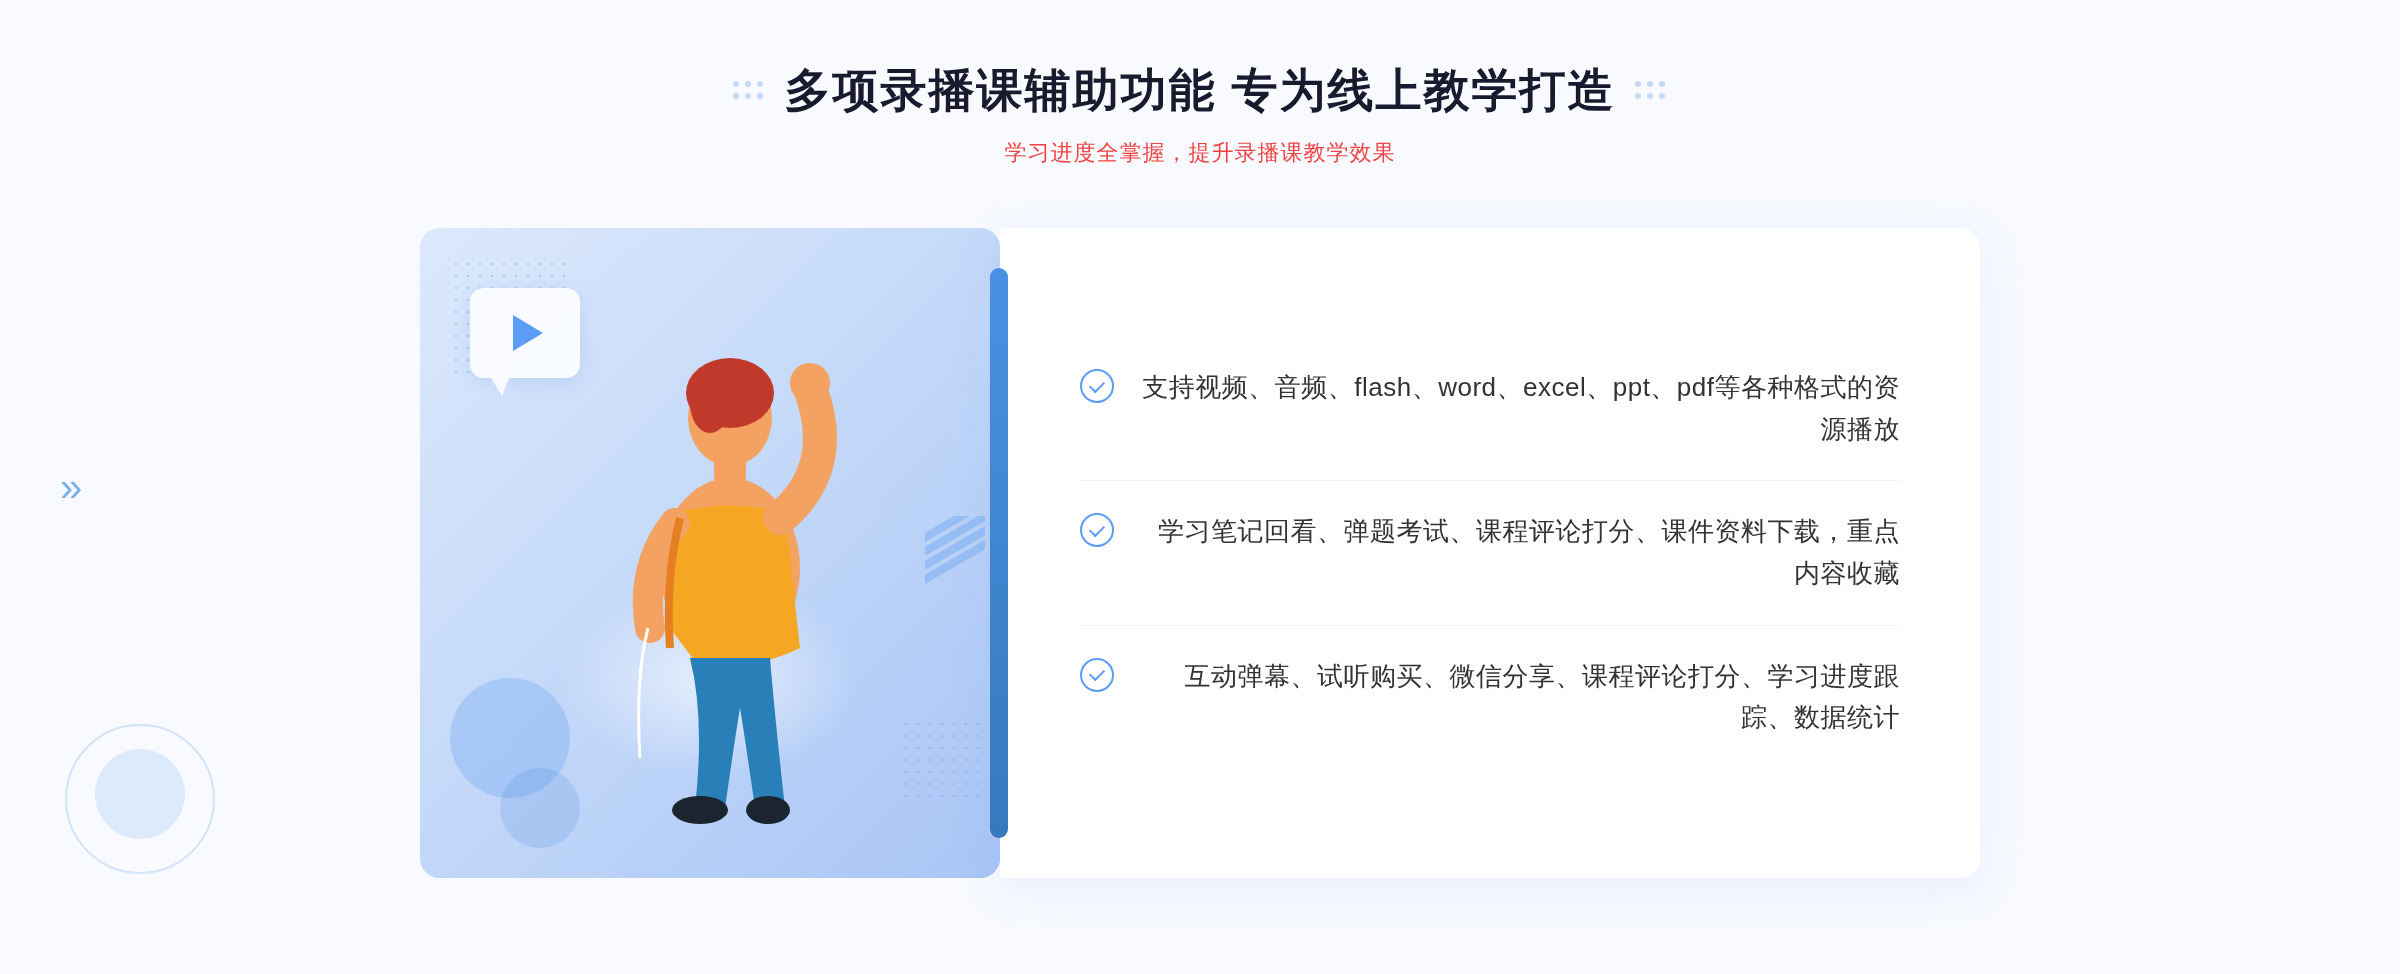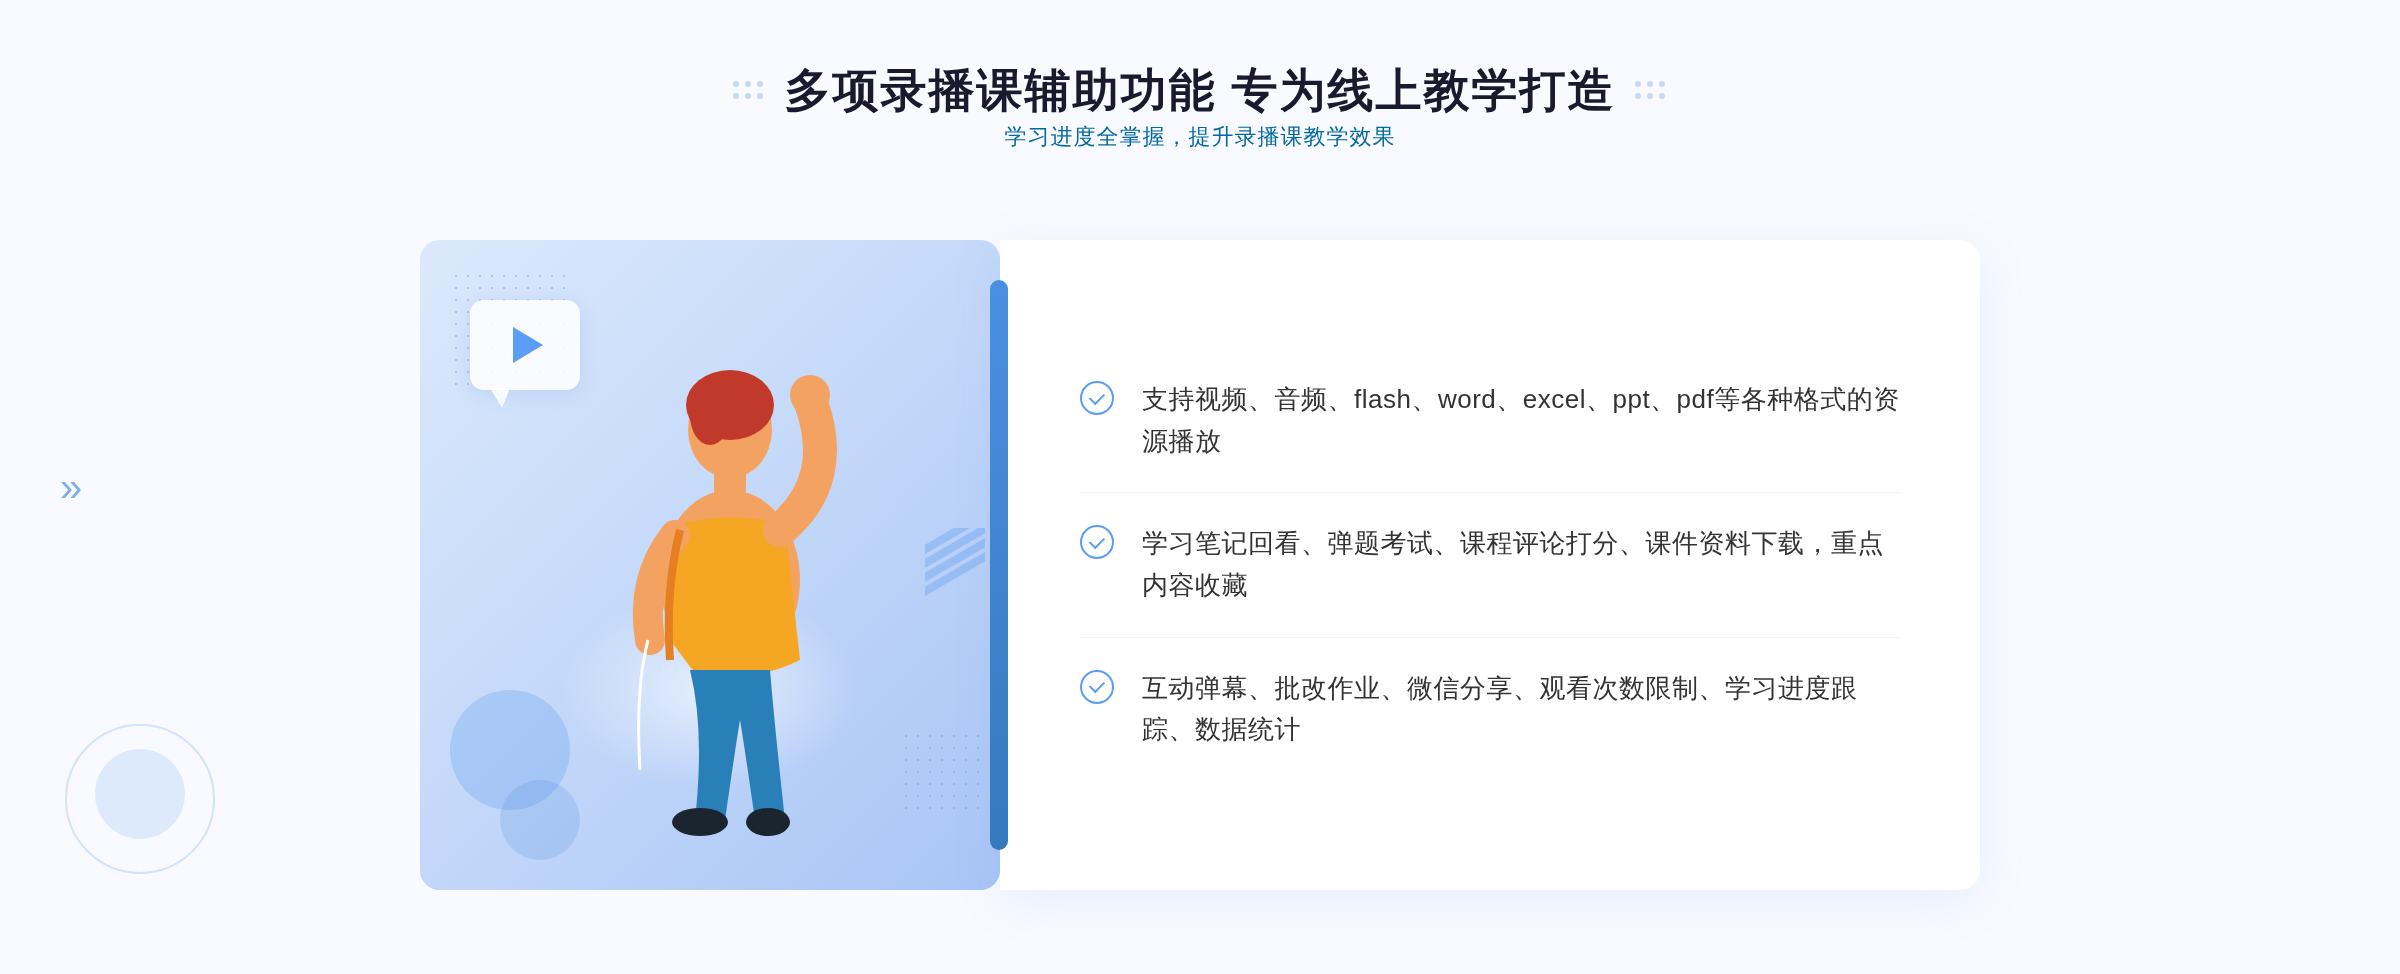--- a/index.html
+++ b/index.html
@@ -57,33 +57,35 @@
 
     .main-title {
       font-size: 46px;
       font-weight: 700;
       color: #1a1a2e;
       letter-spacing: 2px;
     }
 
     .sub-title {
       font-size: 22px;
-      color: #0369a1;
+      color: #ef4444;
+      margin-top: 16px;
       letter-spacing: 1px;
     }
 
     
     .content-area {
       display: flex;
       flex-direction: row;
       align-items: stretch;
-      margin-top: 88px;
+      margin-top: 60px;
       width: 1560px;
       height: 680px;
       position: relative;
+      text-align: right;
     }
 
     
     .left-panel {
       width: 580px;
       height: 650px;
       border-radius: 20px;
       background: linear-gradient(145deg, #e8f0fd 0%, #d0e2fb 40%, #b8d0f8 100%);
       position: relative;
       overflow: visible;
@@ -410,21 +412,21 @@
         </div>
         <span class="feature-text">学习笔记回看、弹题考试、课程评论打分、课件资料下载，重点内容收藏</span>
       </div>
 
       <div class="feature-item">
         <div class="check-icon">
           <div class="check-circle">
             <div class="check-mark"></div>
           </div>
         </div>
-        <span class="feature-text">互动弹幕、批改作业、微信分享、观看次数限制、学习进度跟踪、数据统计</span>
+        <span class="feature-text">互动弹幕、试听购买、微信分享、课程评论打分、学习进度跟踪、数据统计</span>
       </div>
 
     </div>
 
   </div>
 
   <div style="position:absolute; bottom: 100px; left: 65px; width: 150px; height: 150px; border: 2px solid rgba(100,160,240,0.25); border-radius: 50%;"></div>
   <div style="position:absolute; bottom: 135px; left: 95px; width: 90px; height: 90px; background: rgba(100,160,240,0.18); border-radius: 50%;"></div>
 
 </div>

